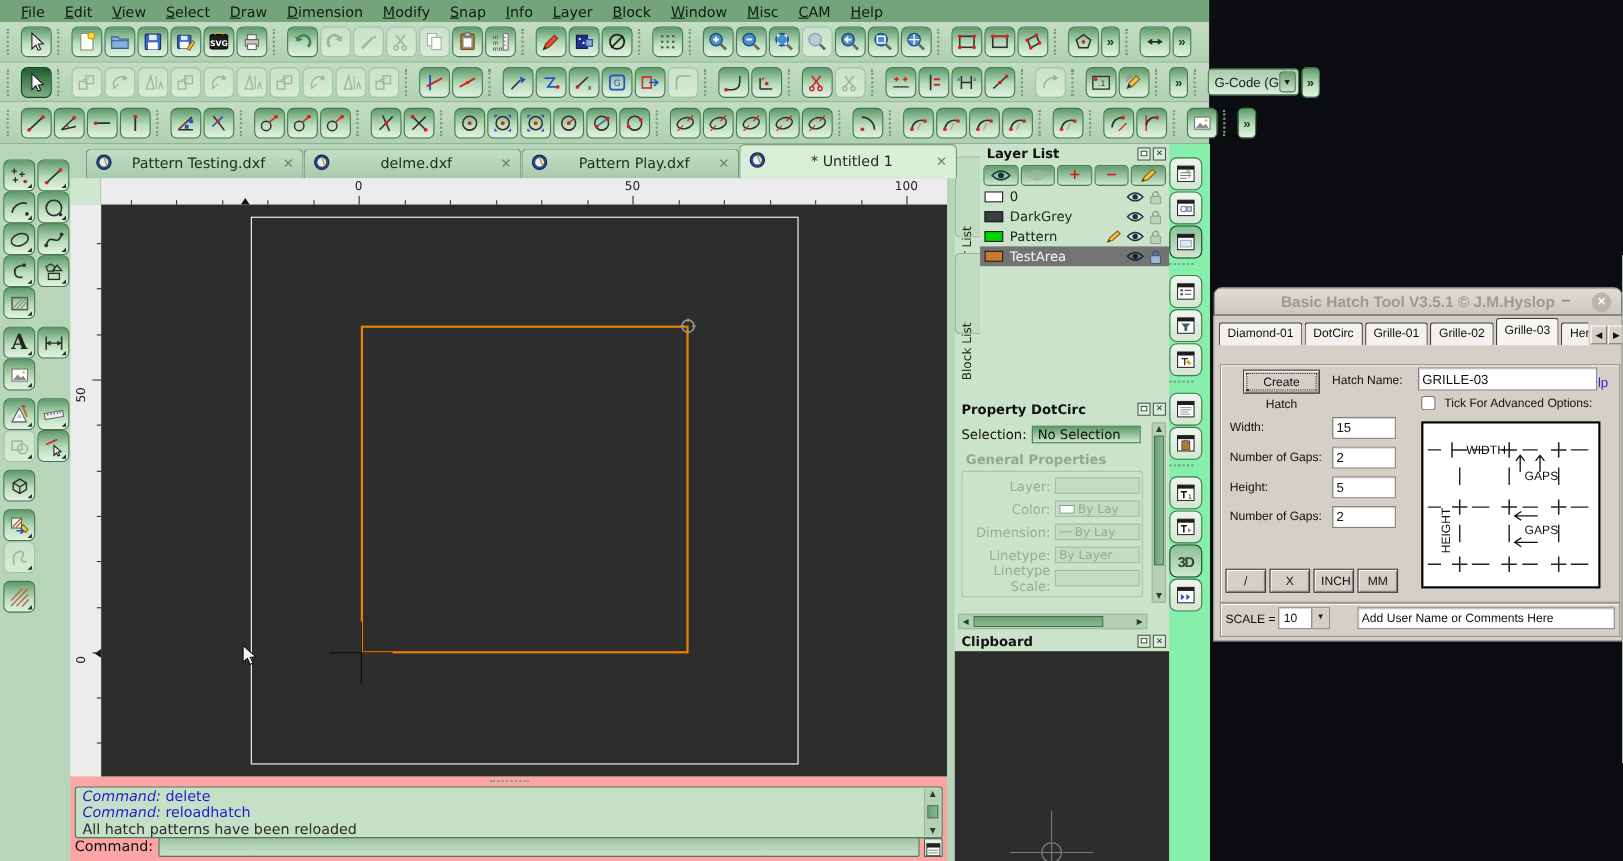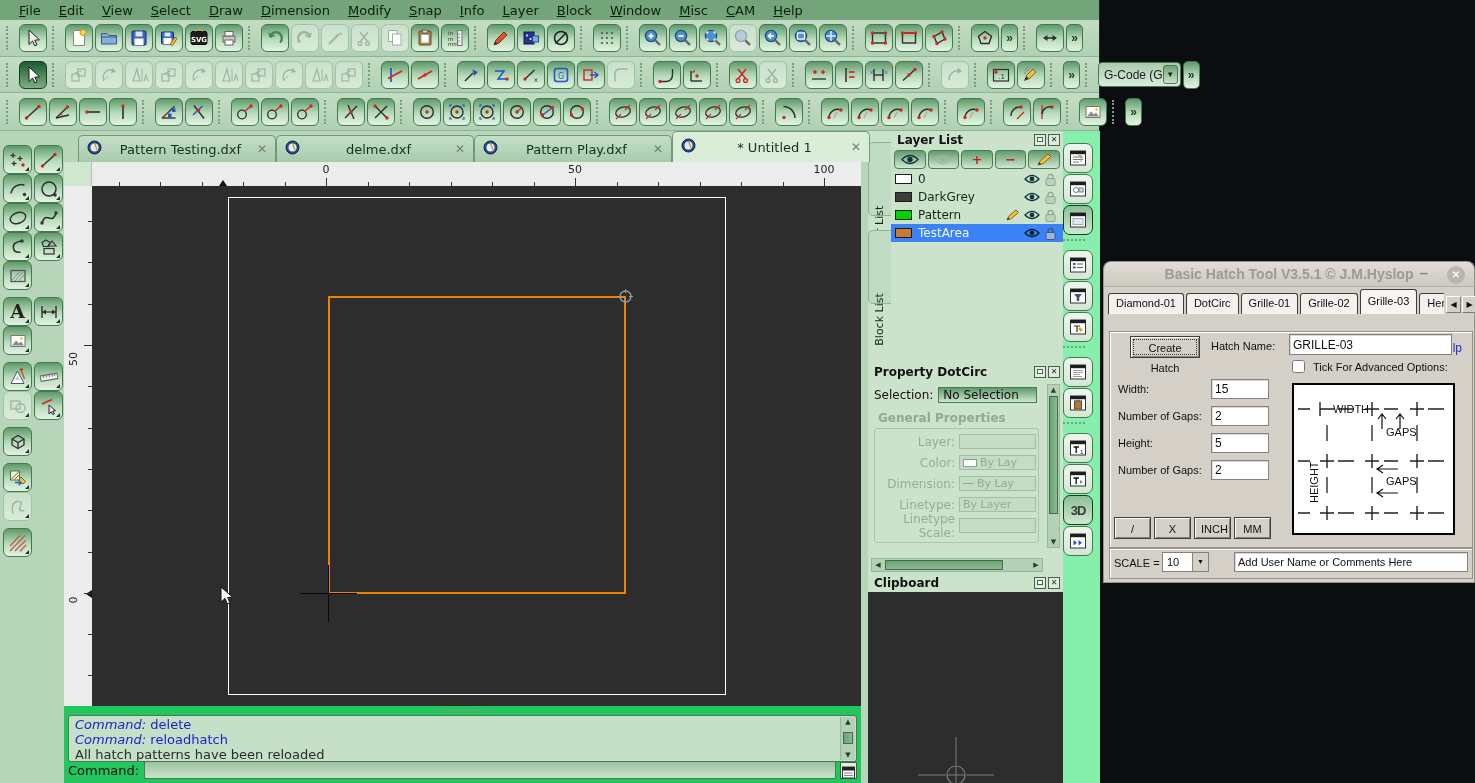--- a/index.html
+++ b/index.html
@@ -81,21 +81,21 @@
   .phead{height:17px;display:flex;align-items:center;font-weight:bold;font-size:12px;color:#101010;padding:1px 3px 0 6px}
   .phead .ptitle{flex:1}
   .pctl{flex:none;width:12px;height:12px;border:1px solid #49604e;margin-left:2px;font-size:8px;line-height:10px;text-align:center;
         background:#ddecdc;color:#234;cursor:pointer}
   .pctl i{display:block;width:6px;height:5px;border:1px solid #49604e;margin:2px auto 0;background:#fff}
   .ltools{display:flex;padding:2px 2px 1px}
   .lbtn{flex:1;height:19px;margin:0 1px;border:1px solid #487d52;border-radius:4px;cursor:pointer;
         background:linear-gradient(#619b6d,#cfe8d1);display:flex;align-items:center;justify-content:center}
   .lbtn .pm{font-size:13px;font-weight:bold;color:#cc1f1f;line-height:1}
   .lrow{height:18px;display:flex;align-items:center;padding:0 4px;font-size:12px;color:#14271a;cursor:pointer}
-  .lrow.sel{background:#3b82f6;color:#f4f8f4}
+  .lrow.sel{background:#737373;color:#f4f8f4}
   .lsw{flex:none;width:17px;height:10px;border:1px solid #1c1c1c;margin-right:6px}
   .lname{flex:1}
   .lic{flex:none;width:17px;margin-left:2px;display:flex;justify-content:center;cursor:pointer}
 
   .pselrow{display:flex;align-items:center;padding:7px 26px 0 6px;font-size:12px;color:#101010}
   .pselrow .gsel{flex:1;height:16px;margin-left:5px;background:linear-gradient(#5f9a6b,#cde8cf);border:1px solid #4a7a52;
         font-size:12px;padding:0 4px;color:#0e0e0e;line-height:15px;cursor:pointer}
   .gptitle{font-size:12px;font-weight:bold;color:#8fa992;padding:8px 0 2px 10px}
   .gpbox{margin:1px 24px 0 6px;border:1px solid #aac5ad;border-radius:3px;padding:2px 2px 6px}
   .pfrow{display:flex;align-items:center;height:21px}
@@ -114,21 +114,21 @@
   .clipcontent{position:absolute;left:0;right:0;top:18px;bottom:0;background:#2d2d2d}
   .clipxh{position:absolute;left:50px;top:145px}
 
   
   .dockcol{position:absolute;left:1063px;top:131px;width:37px;bottom:0;background:#86efac;display:flex;flex-direction:column;align-items:flex-start;padding-top:12px}
   .dockcol .tbtn{width:30px;height:30px;margin:0 0 1px;background:linear-gradient(#eef6ee,#d2e7d2);border-radius:7px}
   .dockcol .tbtn.act{background:linear-gradient(#8bc094,#cfe8d1)}
   .dockcol .tgap{height:8px;width:22px;border-top:2px dotted #7d9d81;margin:3px 0}
 
   
-  .cmd{position:absolute;left:64px;top:706px;width:797px;height:77px;background:#22c55e}
+  .cmd{position:absolute;left:64px;top:706px;width:797px;height:77px;background:#fca5a5}
   .cmdhandle{width:36px;height:0;margin:3px auto 4px;border-top:2px dotted #7d9d81}
   .chist{position:absolute;left:4px;right:4px;top:9px;height:47px;background:#c6e0c7;border:1px solid #4a7a52;border-radius:3px;
          font-size:13px;padding:1px 20px 1px 6px;overflow:hidden}
   .hline{height:15px;line-height:15px;color:#2a2a2a;white-space:nowrap}
   .cprefix{color:#1a1ecb;font-style:italic}
   .cval{color:#1a1ecb}
   .chscroll{position:absolute;right:1px;top:1px;bottom:1px;width:15px;background:#b4d0b7;border-left:1px solid #9ab69d;font-size:7px;color:#23402a;text-align:center}
   .chthumb{position:absolute;left:2px;right:2px;top:15px;height:12px;background:linear-gradient(90deg,#69a273,#8cba93);border:1px solid #3f7049}
   .cinrow{position:absolute;left:4px;right:4px;bottom:3px;height:20px;display:flex;align-items:center}
   .cilabel{font-size:13px;color:#101010;margin-right:5px}

